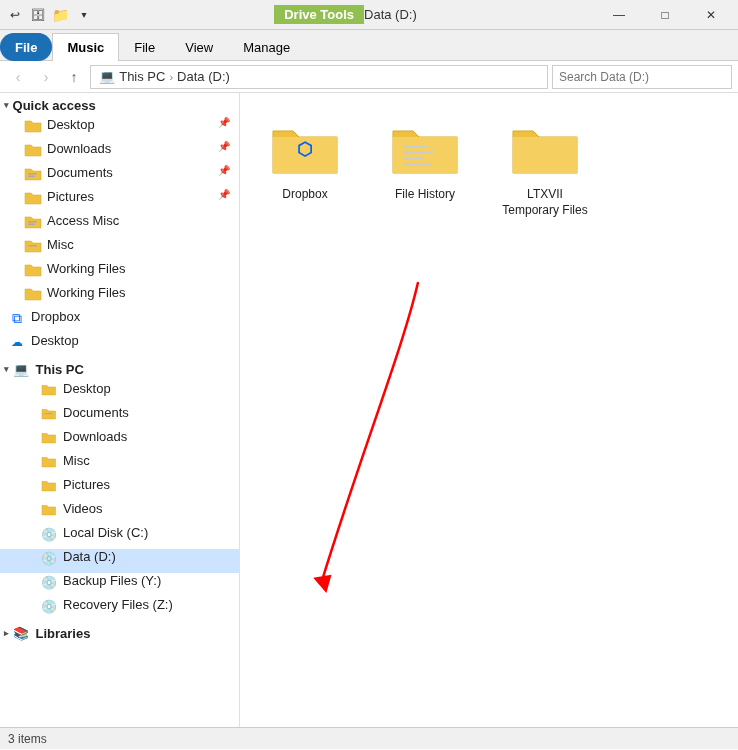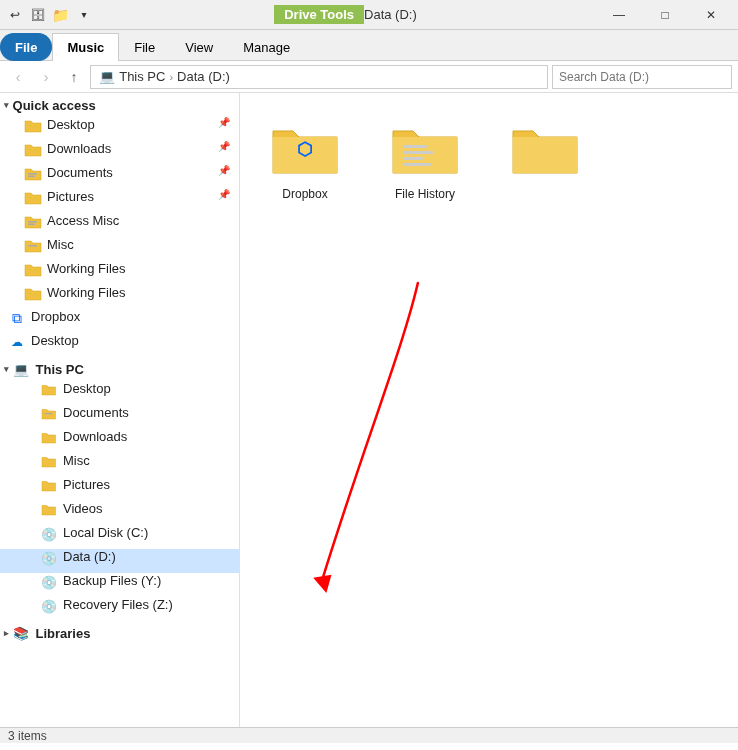--- a/index.html
+++ b/index.html
@@ -161,21 +161,21 @@
     .folder-label {
       font-size: 12px;
       text-align: center;
       color: #222;
       margin-top: 4px;
       line-height: 1.3;
     }
 
     
     .statusbar {
-      height: 16px;
+      height: 22px;
       background: #f0f0f0;
       border-top: 1px solid #ccc;
       display: flex;
       align-items: center;
       padding: 0 8px;
       font-size: 12px;
       color: #444;
     }
 
     
@@ -433,20 +433,21 @@
         <span class="folder-label">File History</span>
       </div>
 
       <div class="folder-item">
         <div class="folder-icon-large">
           <svg width="72" height="62" viewBox="0 0 72 62">
             <path d="M4 14h20l6 6h38v36H4z" fill="#f0c040" stroke="#d4a820" stroke-width="1"></path>
             <path d="M4 20h64v36H4z" fill="#f5d060"></path>
           </svg>
         </div>
+        <span class="folder-label">LTXVII Temporary Files</span>
       </div>
 
     </div>
 
     <svg class="annotation-overlay" viewBox="0 0 490 620">
 
       <path d="M 175 185 C 160 250, 120 350, 80 480" fill="none" stroke="red" stroke-width="2.5" stroke-linecap="round"></path>
       <polygon points="72,475 85,490 90,472" fill="red"></polygon>
     </svg>
 

